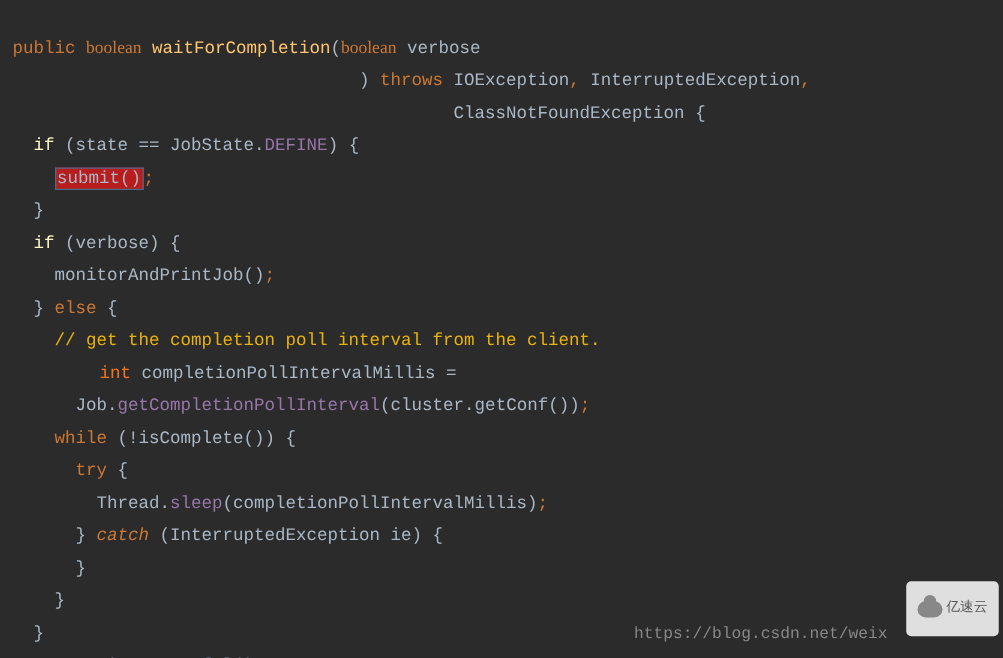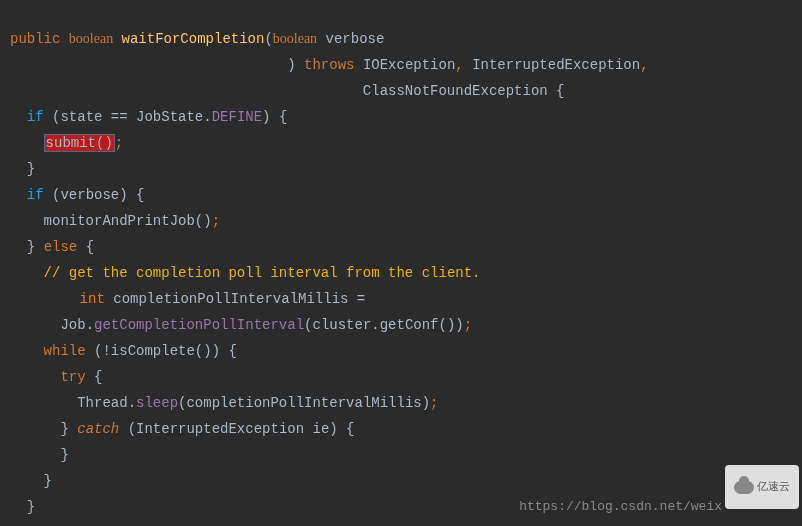--- a/index.html
+++ b/index.html
@@ -14,41 +14,41 @@
       overflow: hidden;
       position: relative;
     }
     .code-area {
       padding: 0 10px;
       white-space: pre;
     }
     .kw-public { color: #cc7832; }
     .kw-boolean { color: #cc7832; font-family: Liberation Serif, serif; }
     .kw-throws { color: #cc7832; }
-    .kw-if { color: #0ea5e9; }
+    .kw-if { color: #fef9c3; }
     .kw-else { color: #cc7832; }
     .kw-int { color: #f97316; margin-left: 36px; }
     .kw-while { color: #cc7832; }
     .kw-try { color: #cc7832; }
     .kw-catch { color: #cc7832; font-style: italic; }
     .kw-return { color: #cc7832; }
     .method-name { color: #ffc66d; }
     .italic-static { color: #9876aa; }
     .comment { color: #eab308; }
     .punct { color: #cc7832; }
     .default { color: #a9b7c6; }
     .highlight {
       background: #b91c1c;
       border: 1px solid #4a6b8a;
       padding: 0 1px;
     }
     .watermark-text {
       position: absolute;
       bottom: 6px;
-      right: 80px;
+      right: 92px;
       color: #888;
       font-size: 13px;
     }
     .watermark-logo {
       position: absolute;
       bottom: 17px;
       right: 3px;
       width: 74px;
       height: 44px;
       background: rgba(255,255,255,0.85);

